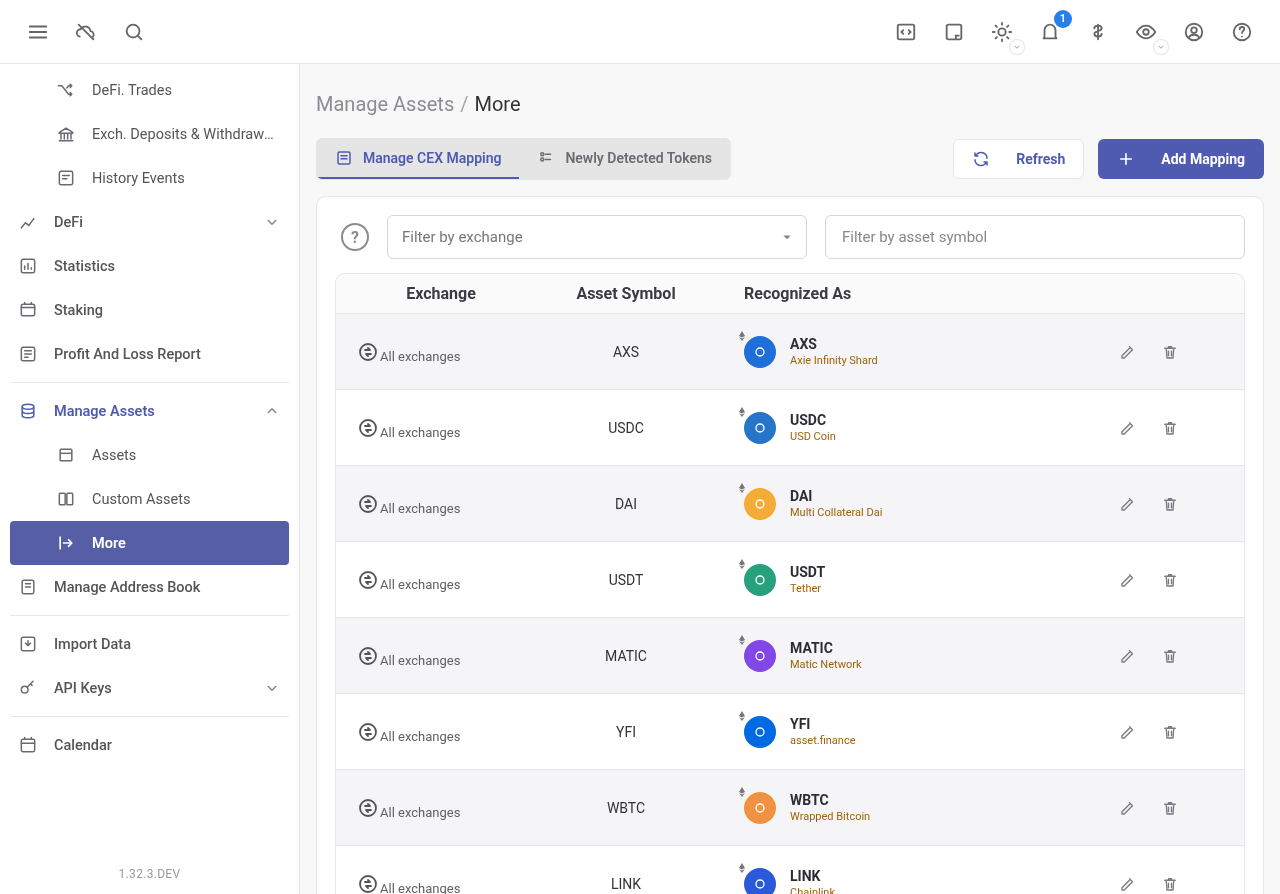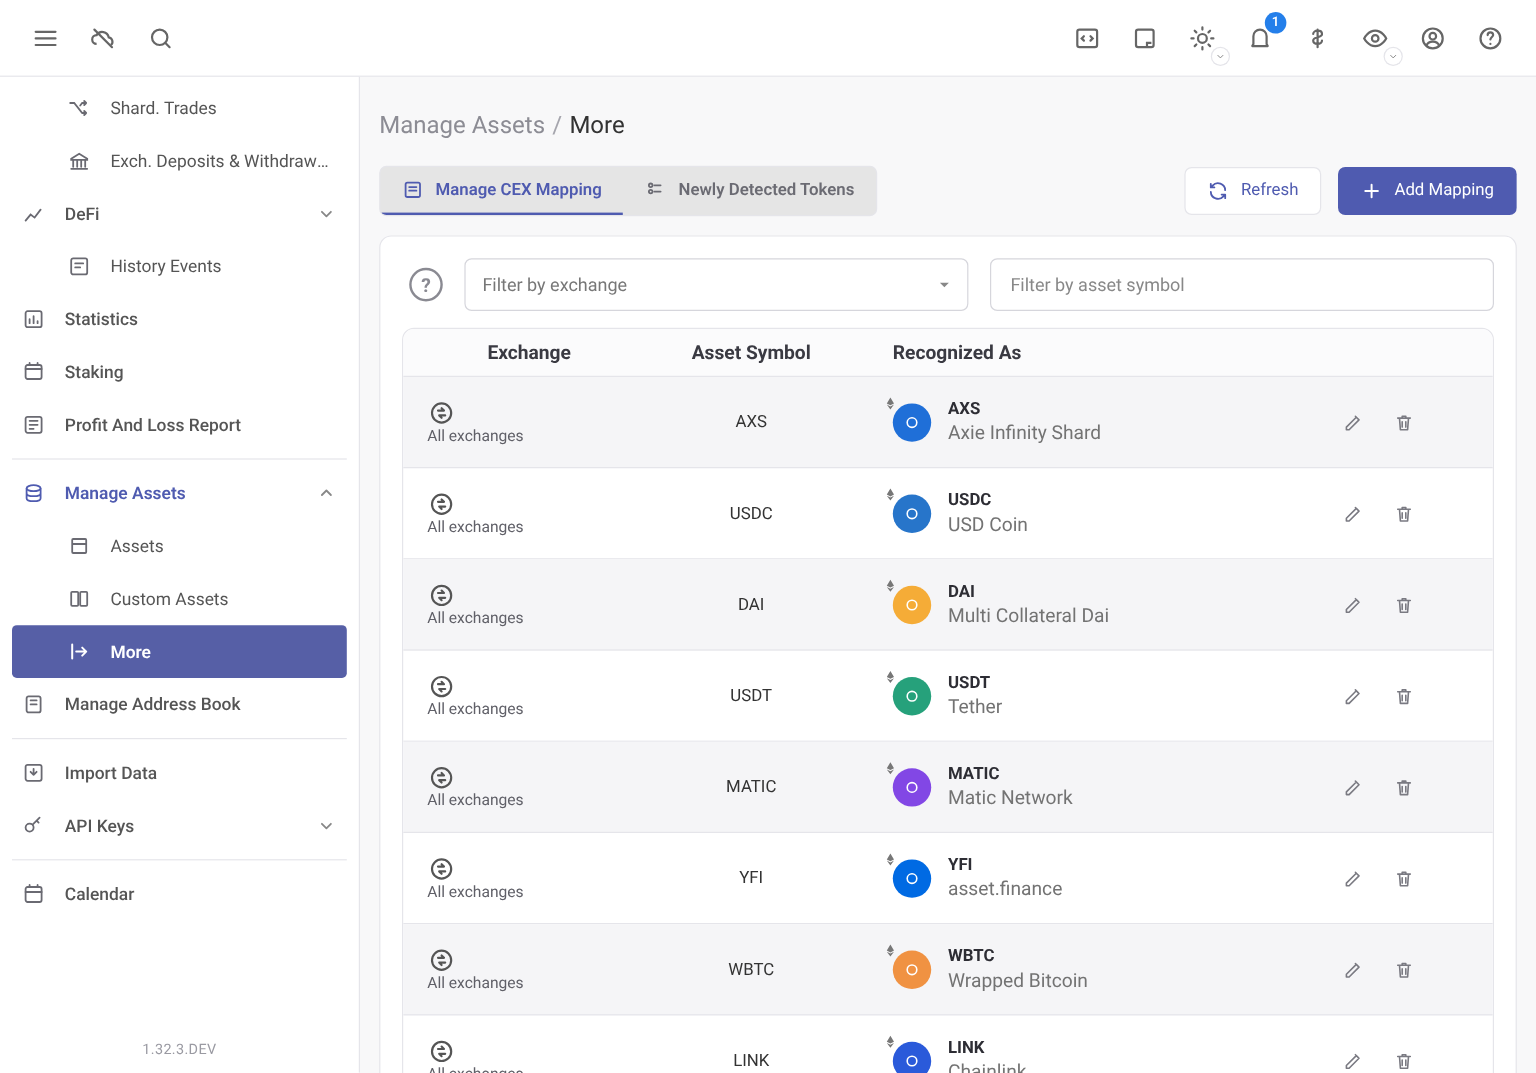--- a/index.html
+++ b/index.html
@@ -49,48 +49,48 @@
   .main{flex:1;background:var(--page);overflow-y:auto;padding:24px 16px 0 16px}
   .crumbs{font-size:20px;color:#8c8c94;margin:4px 0 22px 0;display:flex;gap:6px;align-items:center}
   .crumbs .sep{color:#a5a5ad}
   .crumbs .current{color:#333}
 
   .tabrow{display:flex;align-items:center;gap:14px;margin-bottom:16px}
   .tabs{display:inline-flex;background:#e5e5e5;border:1px solid var(--border);border-radius:6px;overflow:hidden}
   .tab{display:flex;align-items:center;gap:10px;padding:10px 18px;font-size:14px;font-weight:600;color:#6b6b73;cursor:pointer;border-bottom:2px solid transparent}
   .tab.active{color:var(--accent);border-bottom-color:var(--accent)}
   .tabrow .spacer{flex:1}
-  .btn{display:inline-flex;align-items:flex-start;gap:10px;border-radius:6px;padding:10px 18px;font-weight:400;font-size:14px;cursor:pointer;border:1px solid transparent}
+  .btn{display:inline-flex;align-items:center;gap:26px;border-radius:6px;padding:10px 18px;font-weight:700;font-size:14px;cursor:pointer;border:1px solid transparent}
   .btn.outline{background:#fff;border-color:var(--border);color:var(--accent)}
   .btn.primary{background:var(--accent);color:#fff}
 
   .card{background:#fff;border:1px solid var(--border);border-radius:10px;padding:18px}
   .filters{display:flex;align-items:center;gap:18px;margin-bottom:14px}
   .help-circ{width:28px;height:28px;border:2px solid #8a8a92;border-radius:50%;color:#8a8a92;display:flex;align-items:center;justify-content:center;font-weight:700;font-size:16px;margin-left:6px;cursor:pointer}
   .select,.input{flex:1;height:44px;border:1px solid #d6d6dc;border-radius:6px;display:flex;align-items:center;padding:0 14px;color:#777;font-size:15px;position:relative;background:#fff}
   .select .arr{position:absolute;right:10px;color:#888}
   .input input{border:none;outline:none;width:100%;font-size:15px;color:#333;background:transparent}
   .input input::placeholder{color:#888}
 
   .table{border:1px solid var(--border);border-radius:10px;overflow:hidden}
   .thead{display:flex;background:#fbfbfc;border-bottom:1px solid var(--border);height:40px;align-items:center;font-size:16px;font-weight:700;color:#3a3a42}
   .col-ex{width:190px;padding-left:20px;text-align:center}
   .col-sym{width:200px;text-align:center}
   .col-rec{flex:1;padding-left:18px}
   .col-act{width:190px}
   .trow{display:flex;align-items:center;height:76px;border-bottom:1px solid var(--border)}
   .trow:nth-child(odd){background:var(--row-alt)}
-  .trow .col-ex{display:flex;flex-direction:column;align-items:flex-start;gap:0;color:#606068;font-size:13px}
+  .trow .col-ex{display:flex;flex-direction:row;align-items:flex-end;gap:0;color:#606068;font-size:13px}
   .ex-ico{width:24px;height:24px;color:#555}
   .trow .col-sym{text-align:center;font-size:14px;color:#333}
   .trow .col-rec{display:flex;align-items:center;gap:14px}
   .coin{width:32px;height:32px;border-radius:50%;display:flex;align-items:center;justify-content:center;position:relative}
   .coin .eth{position:absolute;top:-6px;left:-8px;width:12px;height:12px;color:#777}
   .rec-text .sym{font-weight:700;font-size:14px;color:#2d2d34}
-  .rec-text .full{font-size:16px;color:#737373;margin-top:2px}
+  .rec-text .full{font-size:11px;color:#a16207;margin-top:2px}
   .trow .col-act{display:flex;gap:24px;justify-content:center;color:#7a7a82}
   .act-ico{cursor:pointer}
 </style>
 </head>
 <body>
 
 <svg width="0" height="0" style="position:absolute">
   <defs>
     <g id="i-menu">
         <path d="M3 6h18M3 12h18M3 18h18" stroke="currentColor" stroke-width="2" stroke-linecap="round"></path>
@@ -309,50 +309,50 @@
 <div class="layout">
 
   <div class="sidebar">
     <div class="side-scroll" id="side-scroll">
         <div class="nav-item sub">
           <span class="ico">
             <svg width="20" height="20" viewBox="0 0 24 24">
               <use href="#s-shuffle"></use>
             </svg>
           </span>
-          <span class="label">Shard. Trades</span>
+          <span class="label">DeFi. Trades</span>
         </div>
         <div class="nav-item sub">
           <span class="ico">
             <svg width="20" height="20" viewBox="0 0 24 24">
               <use href="#s-bank"></use>
             </svg>
           </span>
           <span class="label">Exch. Deposits &amp; Withdrawals</span>
+        </div>
+        <div class="nav-item sub">
+          <span class="ico">
+            <svg width="20" height="20" viewBox="0 0 24 24">
+              <use href="#s-events"></use>
+            </svg>
+          </span>
+          <span class="label">History Events</span>
         </div>
         <div class="nav-item acc">
           <span class="ico">
             <svg width="20" height="20" viewBox="0 0 24 24">
               <use href="#s-chart"></use>
             </svg>
           </span>
           <span class="label">DeFi</span>
           <span class="chev">
             <svg width="18" height="18" viewBox="0 0 24 24">
               <use href="#i-chev-d"></use>
             </svg>
           </span>
-        </div>
-        <div class="nav-item sub">
-          <span class="ico">
-            <svg width="20" height="20" viewBox="0 0 24 24">
-              <use href="#s-events"></use>
-            </svg>
-          </span>
-          <span class="label">History Events</span>
         </div>
         <div class="nav-item acc">
           <span class="ico">
             <svg width="20" height="20" viewBox="0 0 24 24">
               <use href="#s-stats"></use>
             </svg>
           </span>
           <span class="label">Statistics</span>
         </div>
         <div class="nav-item acc">

